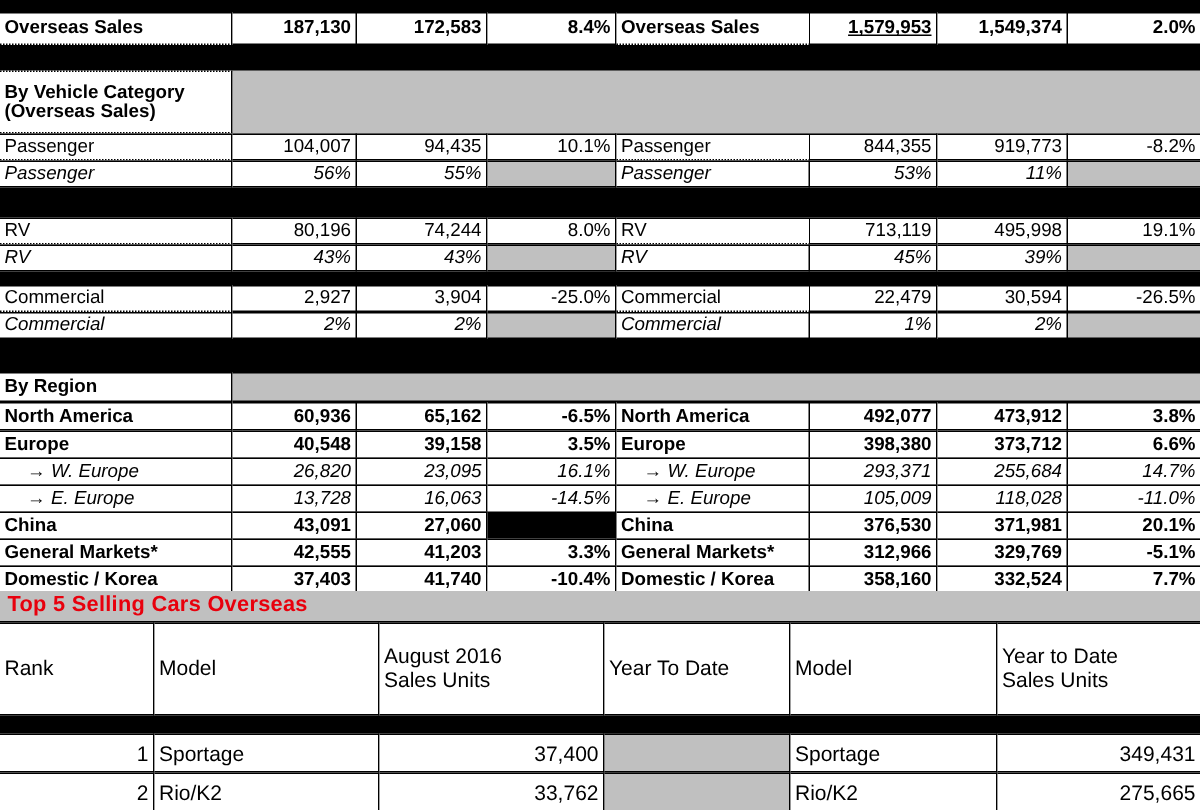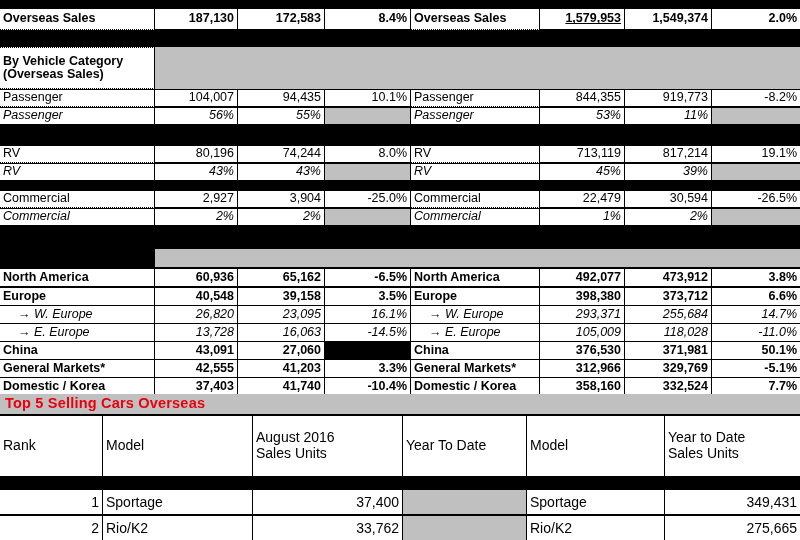--- a/index.html
+++ b/index.html
@@ -96,21 +96,21 @@
       <div class="cell white num ital bd-t bd-b bd-r" style="position: absolute; left: 625px; width: 87px; top: 0px; bottom: 0px; height: 100%;">11%</div>
       <div class="cell gray num bd-t bd-b" style="position: absolute; left: 712px; width: 88px; top: 0px; bottom: 0px; height: 100%;"></div>
     </div>
     <div class="row" style="top: 145px; height: 18px;">
       <div class="cell white lbl  bd-t bd-b bd-r dot-b" style="position: absolute; left: 0px; width: 155px; top: 0px; bottom: 0px; height: 100%;">RV</div>
       <div class="cell white num  bd-t bd-b bd-r" style="position: absolute; left: 155px; width: 83px; top: 0px; bottom: 0px; height: 100%;">80,196</div>
       <div class="cell white num  bd-t bd-b bd-r" style="position: absolute; left: 238px; width: 87px; top: 0px; bottom: 0px; height: 100%;">74,244</div>
       <div class="cell white num bd-t bd-b bd-r" style="position: absolute; left: 325px; width: 86px; top: 0px; bottom: 0px; height: 100%;">8.0%</div>
       <div class="cell white lbl  bd-t bd-b bd-r dot-b" style="position: absolute; left: 411px; width: 129px; top: 0px; bottom: 0px; height: 100%;">RV</div>
       <div class="cell white num  bd-t bd-b bd-r" style="position: absolute; left: 540px; width: 85px; top: 0px; bottom: 0px; height: 100%;">713,119</div>
-      <div class="cell white num  bd-t bd-b bd-r" style="position: absolute; left: 625px; width: 87px; top: 0px; bottom: 0px; height: 100%;">817,214</div>
+      <div class="cell white num  bd-t bd-b bd-r" style="position: absolute; left: 625px; width: 87px; top: 0px; bottom: 0px; height: 100%;">495,998</div>
       <div class="cell white num bd-t bd-b" style="position: absolute; left: 712px; width: 88px; top: 0px; bottom: 0px; height: 100%;">19.1%</div>
     </div>
     <div class="row" style="top: 163px; height: 18px;">
       <div class="cell white lbl ital bd-t bd-b bd-r" style="position: absolute; left: 0px; width: 155px; top: 0px; bottom: 0px; height: 100%;">RV</div>
       <div class="cell white num ital bd-t bd-b bd-r" style="position: absolute; left: 155px; width: 83px; top: 0px; bottom: 0px; height: 100%;">43%</div>
       <div class="cell white num ital bd-t bd-b bd-r" style="position: absolute; left: 238px; width: 87px; top: 0px; bottom: 0px; height: 100%;">43%</div>
       <div class="cell gray num bd-t bd-b bd-r" style="position: absolute; left: 325px; width: 86px; top: 0px; bottom: 0px; height: 100%;"></div>
       <div class="cell white lbl ital bd-t bd-b bd-r" style="position: absolute; left: 411px; width: 129px; top: 0px; bottom: 0px; height: 100%;">RV</div>
       <div class="cell white num ital bd-t bd-b bd-r" style="position: absolute; left: 540px; width: 85px; top: 0px; bottom: 0px; height: 100%;">45%</div>
       <div class="cell white num ital bd-t bd-b bd-r" style="position: absolute; left: 625px; width: 87px; top: 0px; bottom: 0px; height: 100%;">39%</div>
@@ -130,20 +130,21 @@
       <div class="cell white lbl ital bd-t bd-b bd-r" style="position: absolute; left: 0px; width: 155px; top: 0px; bottom: 0px; height: 100%;">Commercial</div>
       <div class="cell white num ital bd-t bd-b bd-r" style="position: absolute; left: 155px; width: 83px; top: 0px; bottom: 0px; height: 100%;">2%</div>
       <div class="cell white num ital bd-t bd-b bd-r" style="position: absolute; left: 238px; width: 87px; top: 0px; bottom: 0px; height: 100%;">2%</div>
       <div class="cell gray num bd-t bd-b bd-r" style="position: absolute; left: 325px; width: 86px; top: 0px; bottom: 0px; height: 100%;"></div>
       <div class="cell white lbl ital bd-t bd-b bd-r" style="position: absolute; left: 411px; width: 129px; top: 0px; bottom: 0px; height: 100%;">Commercial</div>
       <div class="cell white num ital bd-t bd-b bd-r" style="position: absolute; left: 540px; width: 85px; top: 0px; bottom: 0px; height: 100%;">1%</div>
       <div class="cell white num ital bd-t bd-b bd-r" style="position: absolute; left: 625px; width: 87px; top: 0px; bottom: 0px; height: 100%;">2%</div>
       <div class="cell gray num bd-t bd-b" style="position: absolute; left: 712px; width: 88px; top: 0px; bottom: 0px; height: 100%;"></div>
     </div>
     <div class="row" style="top: 248px; height: 20px;">
+      <div class="cell white lbl bold bd-t bd-b bd-r" style="position: absolute; left: 0px; width: 155px; top: 0px; bottom: 0px; height: 100%;">By Region</div>
       <div class="cell gray bd-t bd-b" style="position: absolute; left: 155px; width: 645px; top: 0px; bottom: 0px; height: 100%;"></div>
     </div>
     <div class="row" style="top: 268px; height: 19px;">
       <div class="cell white lbl bold bd-t bd-b bd-r" style="position: absolute; left: 0px; width: 155px; top: 0px; bottom: 0px; height: 100%;">North America</div>
       <div class="cell white num bold bd-t bd-b bd-r" style="position: absolute; left: 155px; width: 83px; top: 0px; bottom: 0px; height: 100%;">60,936</div>
       <div class="cell white num bold bd-t bd-b bd-r" style="position: absolute; left: 238px; width: 87px; top: 0px; bottom: 0px; height: 100%;">65,162</div>
       <div class="cell white num bold bd-t bd-b bd-r" style="position: absolute; left: 325px; width: 86px; top: 0px; bottom: 0px; height: 100%;">-6.5%</div>
       <div class="cell white lbl bold bd-t bd-b bd-r" style="position: absolute; left: 411px; width: 129px; top: 0px; bottom: 0px; height: 100%;">North America</div>
       <div class="cell white num bold bd-t bd-b bd-r" style="position: absolute; left: 540px; width: 85px; top: 0px; bottom: 0px; height: 100%;">492,077</div>
       <div class="cell white num bold bd-t bd-b bd-r" style="position: absolute; left: 625px; width: 87px; top: 0px; bottom: 0px; height: 100%;">473,912</div>
@@ -180,21 +181,21 @@
       <div class="cell white num ital bd-t bd-b" style="position: absolute; left: 712px; width: 88px; top: 0px; bottom: 0px; height: 100%;">-11.0%</div>
     </div>
     <div class="row" style="top: 341px; height: 19px;">
       <div class="cell white lbl bold bd-t bd-b bd-r" style="position: absolute; left: 0px; width: 155px; top: 0px; bottom: 0px; height: 100%;">China</div>
       <div class="cell white num bold bd-t bd-b bd-r" style="position: absolute; left: 155px; width: 83px; top: 0px; bottom: 0px; height: 100%;">43,091</div>
       <div class="cell white num bold bd-t bd-b bd-r" style="position: absolute; left: 238px; width: 87px; top: 0px; bottom: 0px; height: 100%;">27,060</div>
       <div class="cell white num bold bd-t bd-b bd-r" style="position: absolute; left: 325px; width: 86px; top: 0px; bottom: 0px; height: 100%; margin-top: 41px;">59.2%</div>
       <div class="cell white lbl bold bd-t bd-b bd-r" style="position: absolute; left: 411px; width: 129px; top: 0px; bottom: 0px; height: 100%;">China</div>
       <div class="cell white num bold bd-t bd-b bd-r" style="position: absolute; left: 540px; width: 85px; top: 0px; bottom: 0px; height: 100%;">376,530</div>
       <div class="cell white num bold bd-t bd-b bd-r" style="position: absolute; left: 625px; width: 87px; top: 0px; bottom: 0px; height: 100%;">371,981</div>
-      <div class="cell white num bold bd-t bd-b" style="position: absolute; left: 712px; width: 88px; top: 0px; bottom: 0px; height: 100%;">50.1%</div>
+      <div class="cell white num bold bd-t bd-b" style="position: absolute; left: 712px; width: 88px; top: 0px; bottom: 0px; height: 100%;">20.1%</div>
     </div>
     <div class="row" style="top: 359px; height: 19px;">
       <div class="cell white lbl bold bd-t bd-b bd-r" style="position: absolute; left: 0px; width: 155px; top: 0px; bottom: 0px; height: 100%;">General Markets*</div>
       <div class="cell white num bold bd-t bd-b bd-r" style="position: absolute; left: 155px; width: 83px; top: 0px; bottom: 0px; height: 100%;">42,555</div>
       <div class="cell white num bold bd-t bd-b bd-r" style="position: absolute; left: 238px; width: 87px; top: 0px; bottom: 0px; height: 100%;">41,203</div>
       <div class="cell white num bold bd-t bd-b bd-r" style="position: absolute; left: 325px; width: 86px; top: 0px; bottom: 0px; height: 100%;">3.3%</div>
       <div class="cell white lbl bold bd-t bd-b bd-r" style="position: absolute; left: 411px; width: 129px; top: 0px; bottom: 0px; height: 100%;">General Markets*</div>
       <div class="cell white num bold bd-t bd-b bd-r" style="position: absolute; left: 540px; width: 85px; top: 0px; bottom: 0px; height: 100%;">312,966</div>
       <div class="cell white num bold bd-t bd-b bd-r" style="position: absolute; left: 625px; width: 87px; top: 0px; bottom: 0px; height: 100%;">329,769</div>
       <div class="cell white num bold bd-t bd-b" style="position: absolute; left: 712px; width: 88px; top: 0px; bottom: 0px; height: 100%;">-5.1%</div>

